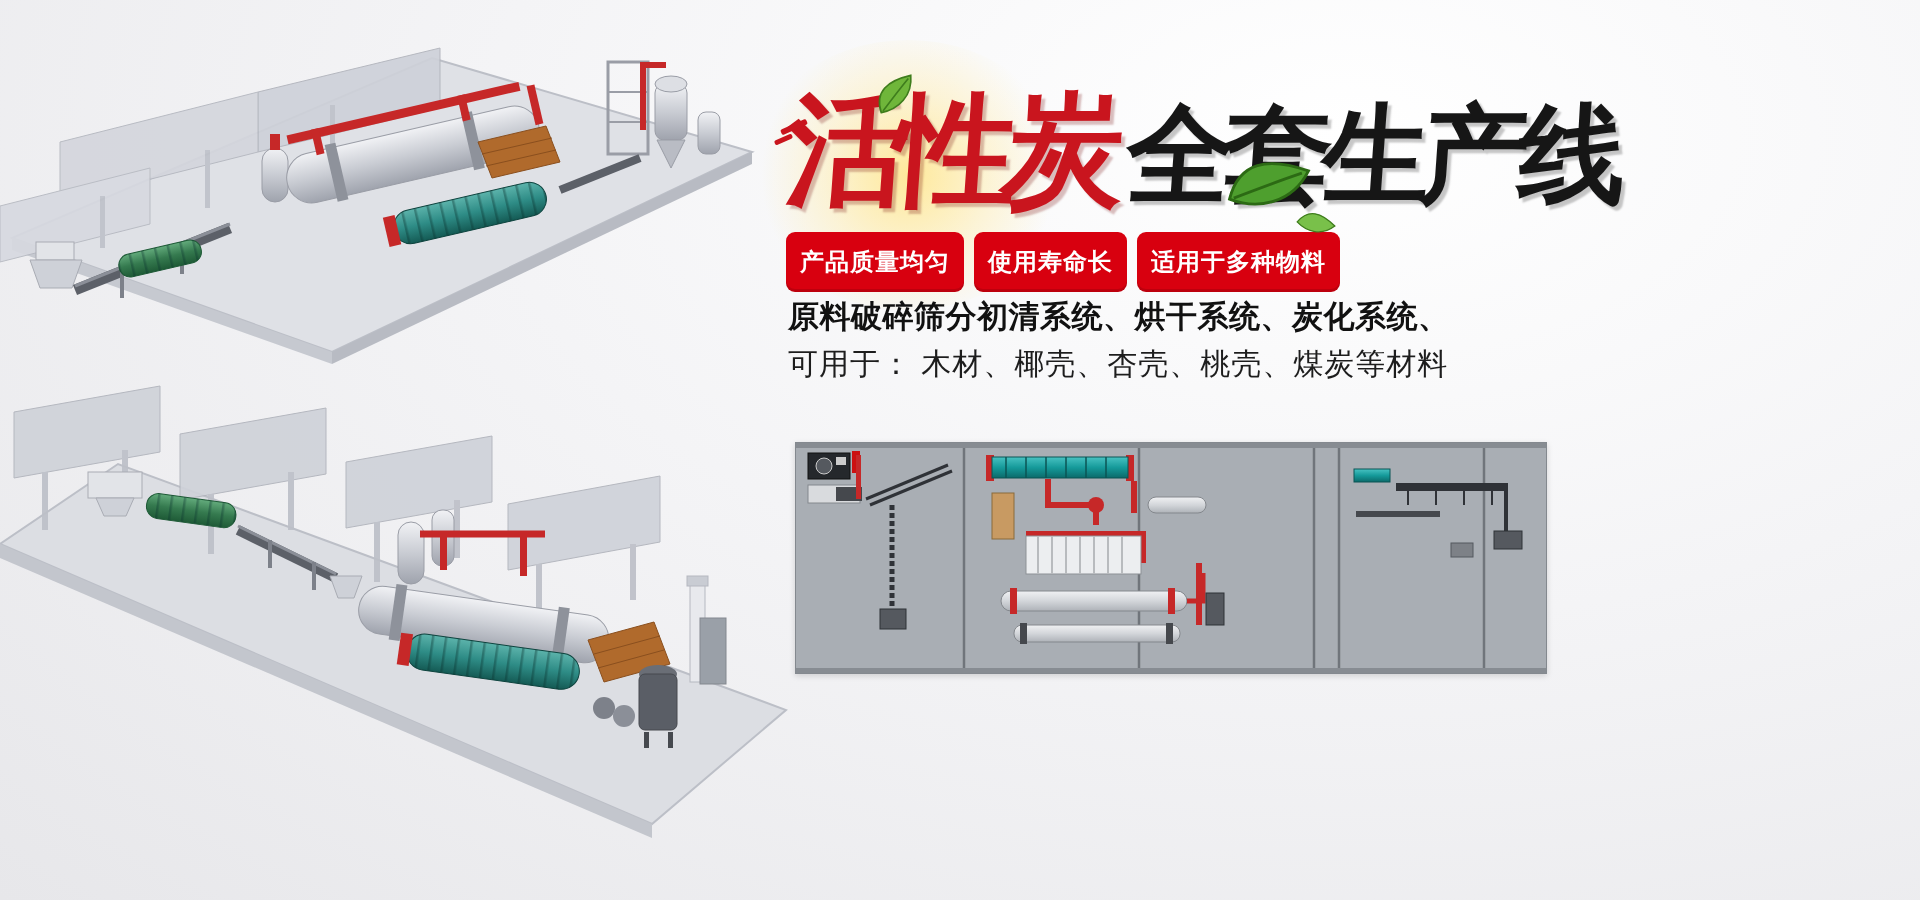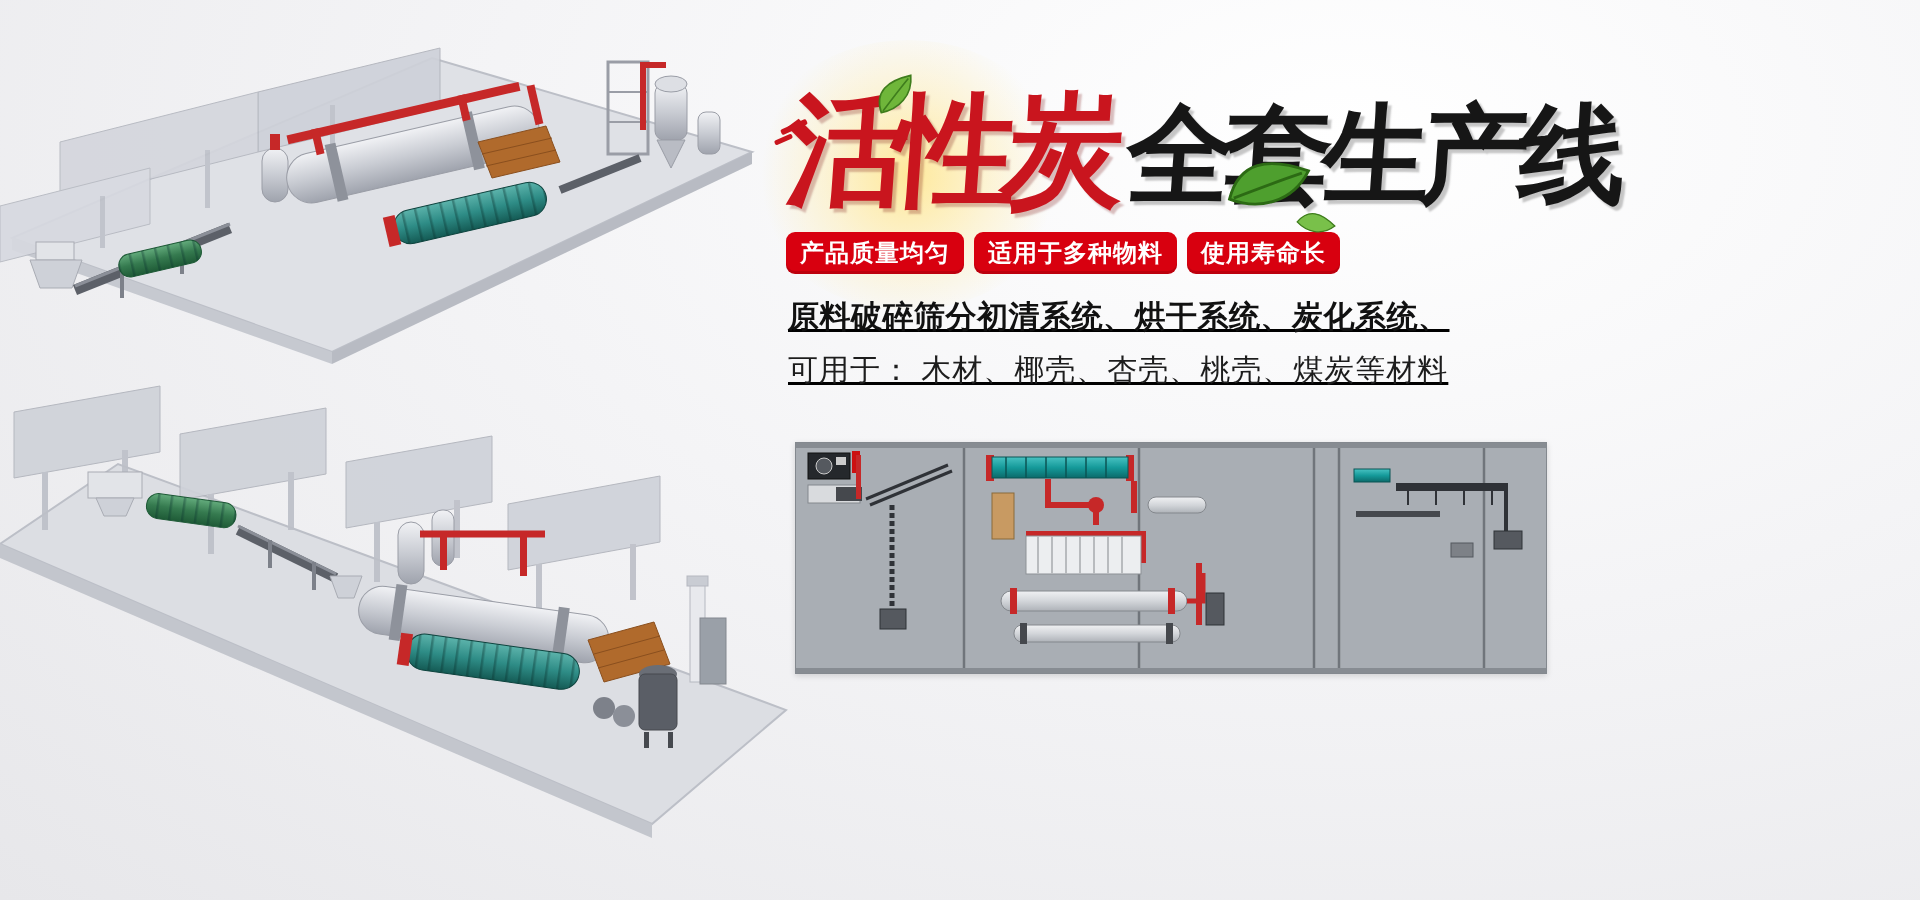--- a/index.html
+++ b/index.html
@@ -36,28 +36,28 @@
   .speed-lines i:nth-child(2){ width:19px; height:5px; margin:7px 0 0 -6px; }
   .leaf { position:absolute; z-index:3; }
   .leaf-1 { left:96px;  top:18px;  width:44px; height:36px; transform:rotate(-18deg); }
   .leaf-2 { left:452px; top:96px;  width:78px; height:62px; transform:rotate(14deg); }
   .leaf-3 { left:520px; top:152px; width:36px; height:28px; transform:rotate(40deg); }
 
   
   .badges { position:absolute; left:786px; top:232px; display:flex; gap:10px; z-index:2; }
   .badge {
     background:#d8000f; color:#ffffff; font-weight:700; font-size:24px;
-    padding:5px 14px; border-radius:9px; letter-spacing:1px;
+    padding:14px 14px; border-radius:9px; letter-spacing:1px;
     box-shadow: inset 0 -3px 0 rgba(0,0,0,0.12);
   }
 
   
-  .desc { position:absolute; left:788px; top:296px; z-index:2;text-decoration:underline; }
+  .desc { position:absolute; left:788px; top:296px; z-index:2; }
   .desc-bold { font-size:31px; font-weight:800; color:#111; line-height:42px; letter-spacing:0.5px; }
-  .desc-normal { font-size:30px; font-weight:400; color:#1d1d1d; line-height:44px; margin-top:10px; letter-spacing:1px; }
+  .desc-normal { font-size:30px; font-weight:400; color:#1d1d1d; line-height:44px; margin-top:4px; letter-spacing:1px; }
 
   
   .layout-panel {
     position:absolute; left:795px; top:442px; width:752px; height:232px;
     background:#a9aeb4; border:1px solid #84898f; box-shadow:0 2px 6px rgba(0,0,0,0.15);
   }
   svg { display:block; }
 </style>
 </head>
 <body>
@@ -281,22 +281,22 @@
       <path d="M2,28 C2,8 16,2 38,4 C34,22 18,30 2,28 Z" fill="#4e9f2e" stroke="#2c6a14" stroke-width="1.5"></path>
       <path d="M4,27 C14,20 24,13 35,6" stroke="#2c6a14" stroke-width="1.5" fill="none"></path>
     </svg>
     <svg class="leaf leaf-3" viewBox="0 0 40 32">
       <path d="M2,28 C2,8 16,2 38,4 C34,22 18,30 2,28 Z" fill="#79c04a" stroke="#3f7d1d" stroke-width="1.5"></path>
     </svg>
   </div>
 
   <div class="badges">
     <div class="badge">产品质量均匀</div>
+    <div class="badge">使用寿命长</div>
     <div class="badge">适用于多种物料</div>
-    <div class="badge">使用寿命长</div>
   </div>
 
   <div class="desc">
     <div class="desc-bold">原料破碎筛分初清系统、烘干系统、炭化系统、</div>
     <div class="desc-normal">可用于： 木材、椰壳、杏壳、桃壳、煤炭等材料</div>
   </div>
 
   <div class="layout-panel">
     <svg width="750" height="230" viewBox="0 0 750 230">
       <defs>

